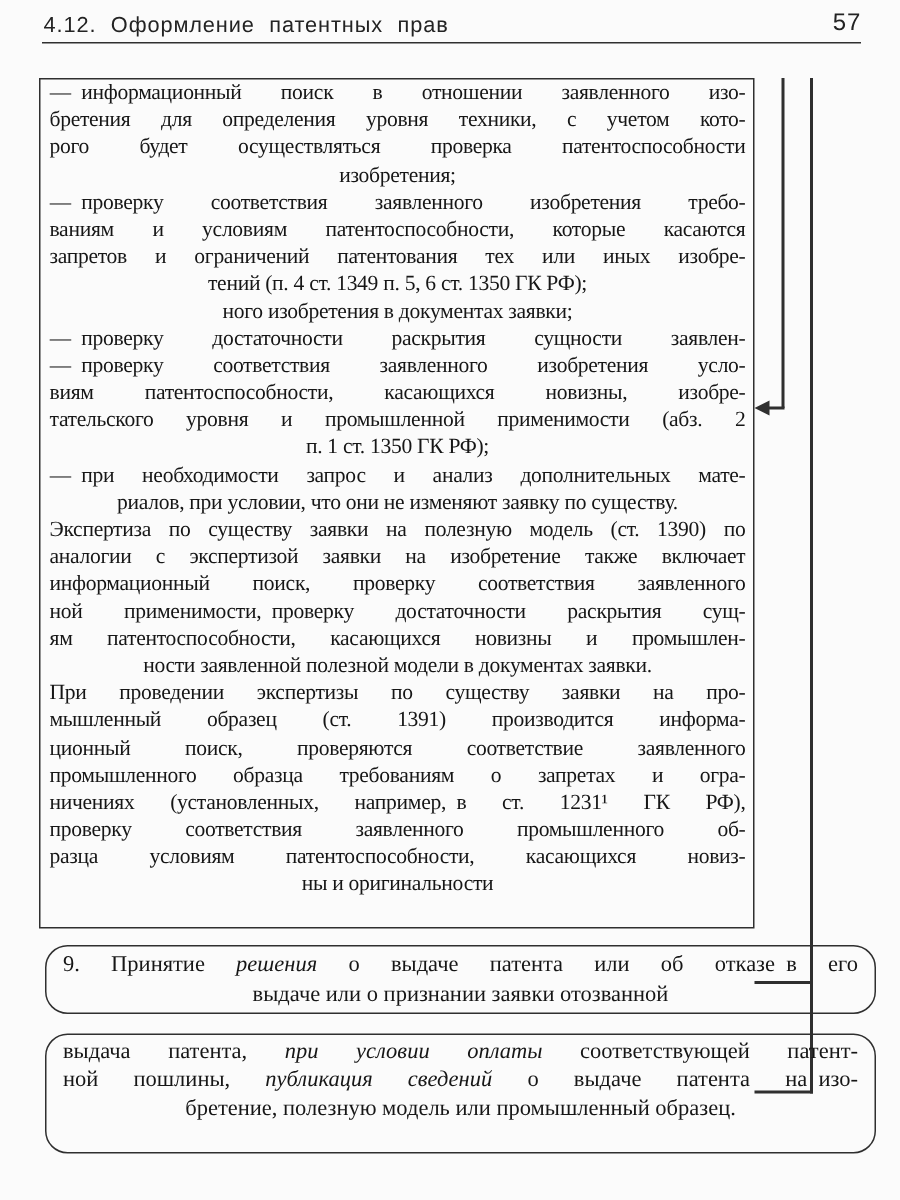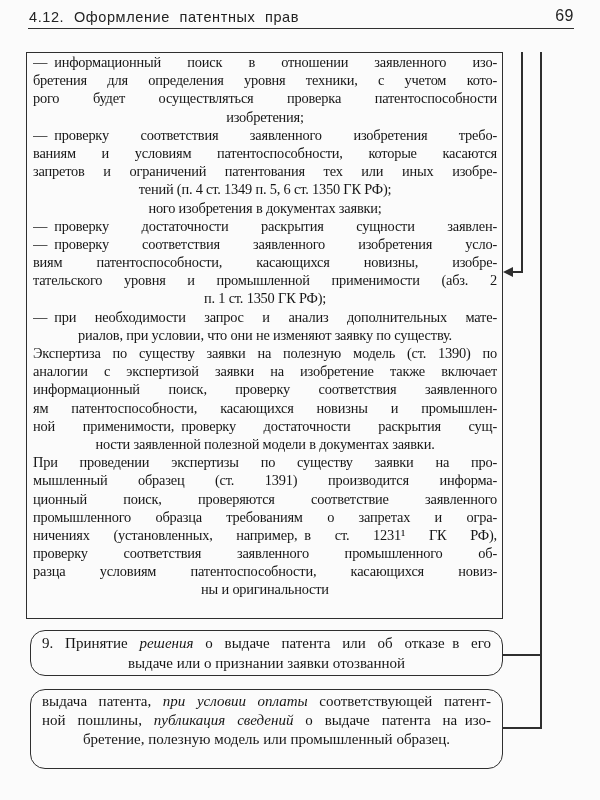--- a/index.html
+++ b/index.html
@@ -36,21 +36,21 @@
     border:1.6px solid var(--ink);
     padding:0 5px 0 6px;
     background:transparent;overflow:hidden;
   }
   .main-box .tline{
     font-size:14.4px;line-height:18.2px;height:18.2px;
     letter-spacing:-.2px;overflow:hidden;
   }
   
   .rbox{
-    position:absolute;left:30px;width:473px;
+    position:absolute;left:30px;width:554px;
     border:1.6px solid var(--ink);border-radius:15px;
     padding:2px 11px;background:transparent;overflow:hidden;
   }
   .box9{top:630px;height:46px;}
   .box9 .tline{font-size:15px;line-height:20px;height:20px;}
   .box10{top:689px;height:80px;}
   .box10 .tline{font-size:15px;line-height:18.8px;height:18.8px;}
   
   .tline{text-align:center;white-space:normal;}
   .tline.fill{text-align:justify;text-align-last:justify;}
@@ -69,21 +69,21 @@
     border-right:10px solid var(--ink);
   }
 </style>
 </head>
 <body>
 
 <div>
 
   <div class="header">
     <span class="header-title">4.12. Оформление патентных прав</span>
-    <span class="page-num">69</span>
+    <span class="page-num">57</span>
   </div>
 
   <div class="main-box">
       <div class="tline fill">— информационный поиск в отношении заявленного изо-</div>
       <div class="tline fill">бретения для определения уровня техники, с учетом кото-</div>
       <div class="tline fill">рого будет осуществляться проверка патентоспособности</div>
       <div class="tline">изобретения;</div>
       <div class="tline fill">— проверку соответствия заявленного изобретения требо-</div>
       <div class="tline fill">ваниям и условиям патентоспособности, которые касаются</div>
       <div class="tline fill">запретов и ограничений патентования тех или иных изобре-</div>
@@ -92,22 +92,22 @@
       <div class="tline fill">— проверку достаточности раскрытия сущности заявлен-</div>
       <div class="tline fill">— проверку соответствия заявленного изобретения усло-</div>
       <div class="tline fill">виям патентоспособности, касающихся новизны, изобре-</div>
       <div class="tline fill">тательского уровня и промышленной применимости (абз. 2</div>
       <div class="tline">п. 1 ст. 1350 ГК РФ);</div>
       <div class="tline fill">— при необходимости запрос и анализ дополнительных мате-</div>
       <div class="tline">риалов, при условии, что они не изменяют заявку по существу.</div>
       <div class="tline fill">Экспертиза по существу заявки на полезную модель (ст. 1390) по</div>
       <div class="tline fill">аналогии с экспертизой заявки на изобретение также включает</div>
       <div class="tline fill">информационный поиск, проверку соответствия заявленного</div>
+      <div class="tline fill">ной применимости, проверку достаточности раскрытия сущ-</div>
       <div class="tline fill">ям патентоспособности, касающихся новизны и промышлен-</div>
-      <div class="tline fill">ной применимости, проверку достаточности раскрытия сущ-</div>
       <div class="tline">ности заявленной полезной модели в документах заявки.</div>
       <div class="tline fill">При проведении экспертизы по существу заявки на про-</div>
       <div class="tline fill">мышленный образец (ст. 1391) производится информа-</div>
       <div class="tline fill">ционный поиск, проверяются соответствие заявленного</div>
       <div class="tline fill">промышленного образца требованиям о запретах и огра-</div>
       <div class="tline fill">ничениях (установленных, например, в ст. 1231¹ ГК РФ),</div>
       <div class="tline fill">проверку соответствия заявленного промышленного об-</div>
       <div class="tline fill">разца условиям патентоспособности, касающихся новиз-</div>
       <div class="tline">ны и оригинальности</div>
     </div>

